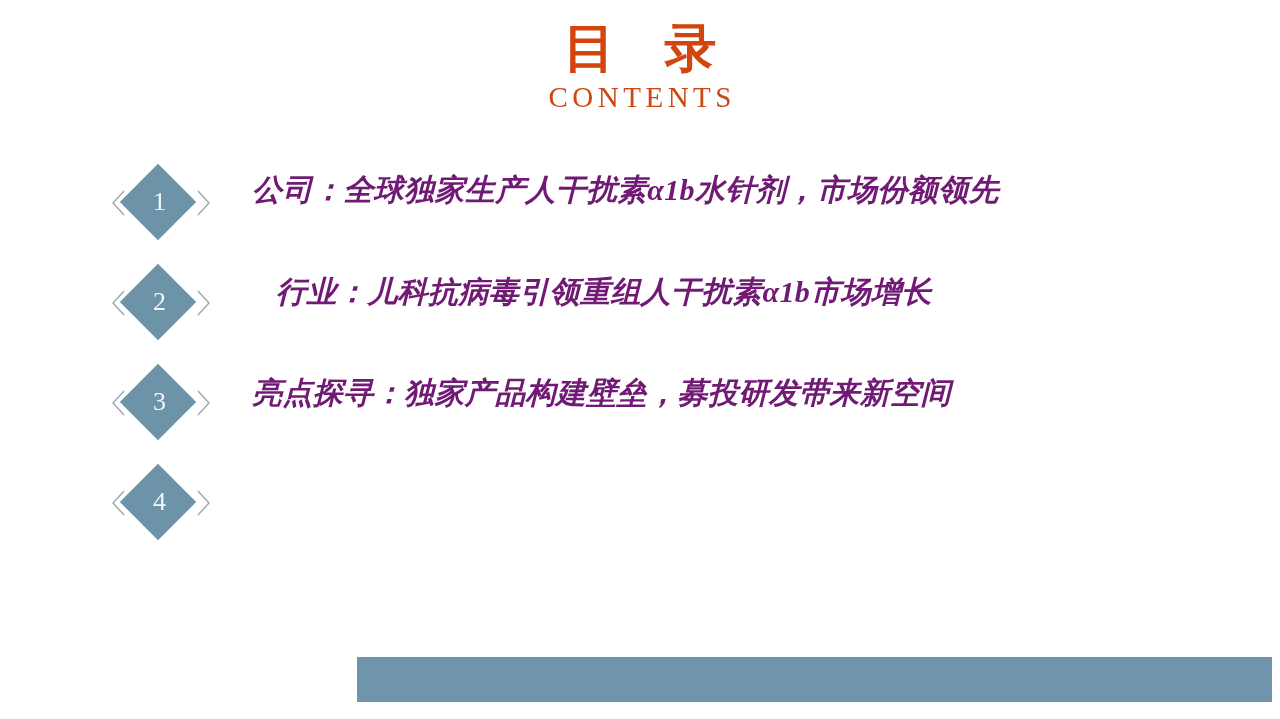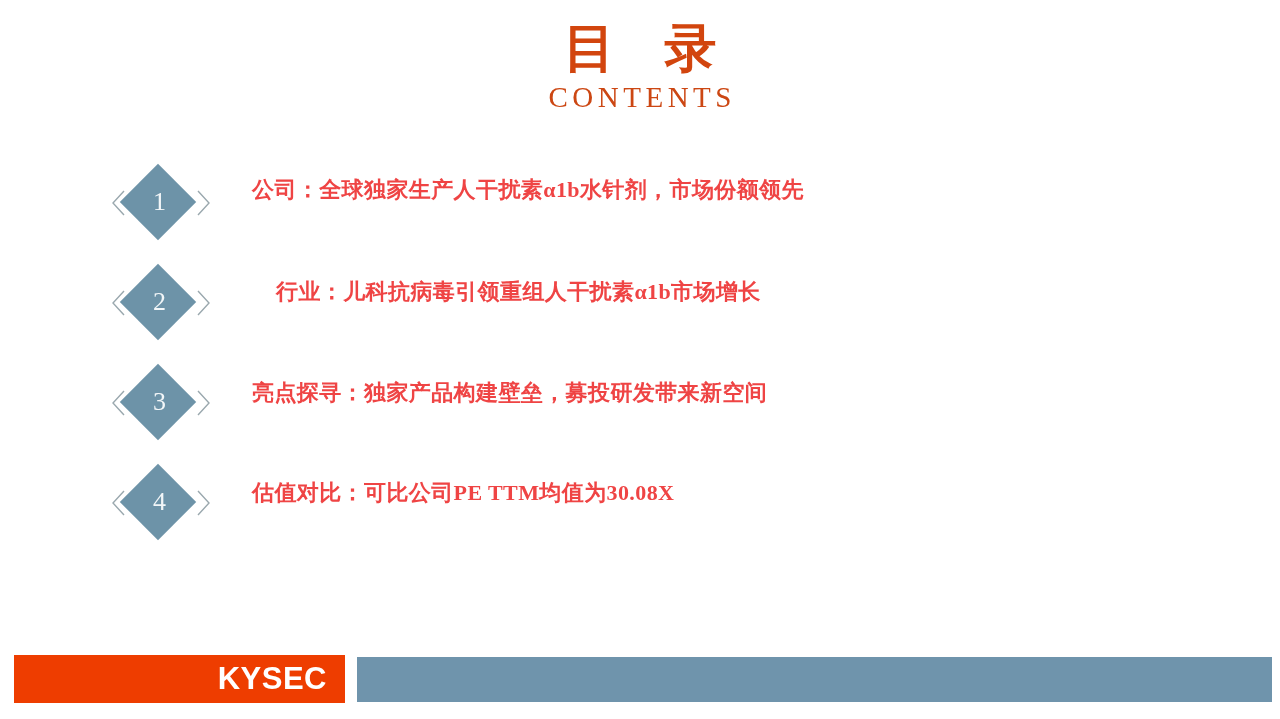--- a/index.html
+++ b/index.html
@@ -104,26 +104,27 @@
   .chev svg { display: block; }
   .chev-left { left: 1px; }
   .chev-right { right: 1px; }
 
   .row-text {
     position: absolute;
     left: 252px;
     top: 16px;
     width: 1000px;
     font-family: "Liberation Serif", "DejaVu Serif", serif;
-    font-size: 22px;
+    font-size: 30px;
     font-weight: bold;
-    color: #ef4444;
+    color: #701a75;
     line-height: 44px;
     white-space: nowrap;
     letter-spacing: 0.4px;
+    font-style: italic;
   }
   .row-2 .row-text { top: 18px; margin-left: 24px; }
   .row-3 .row-text { top: 19px; }
   .row-4 .row-text { top: 19px; }
 
   
   .footer {
     position: absolute;
     left: 0;
     top: 654px;
@@ -232,25 +233,21 @@
             </svg>
         </div>
         <div class="diamond"></div>
         <div class="marker-num">4</div>
         <div class="chev chev-right">
           <svg width="13" height="26" viewBox="0 0 13 26">
               <polyline points="1,1 12,13 1,25" fill="none" stroke="#9aa8ae" stroke-width="1.4"></polyline>
             </svg>
         </div>
       </div>
-      <div class="row-text">估值对比：可比公司PE TTM均值为30.08X</div>
     </div>
 
   </div>
 
   <div class="footer">
-    <div class="logo-block">
-      <div class="logo-text">KYSEC</div>
-    </div>
     <div class="footer-bar"></div>
   </div>
 
 </div>
 
 </body></html>

